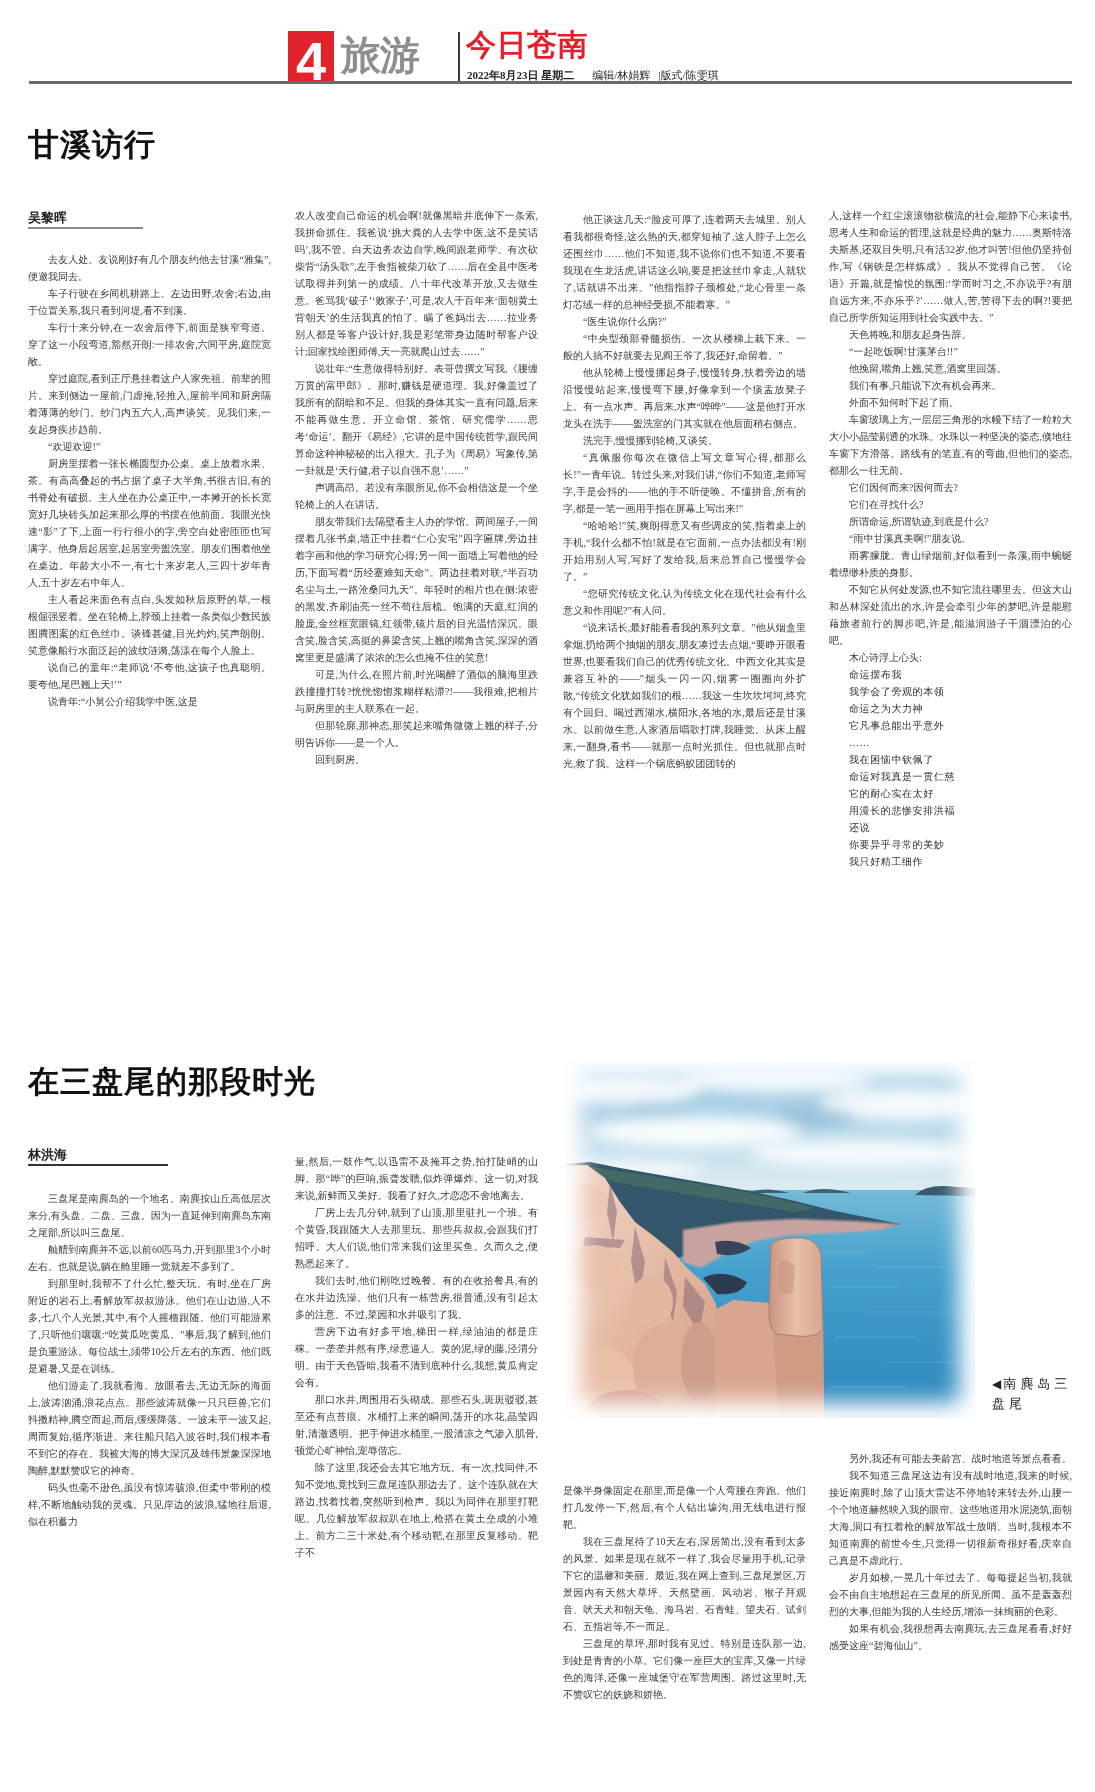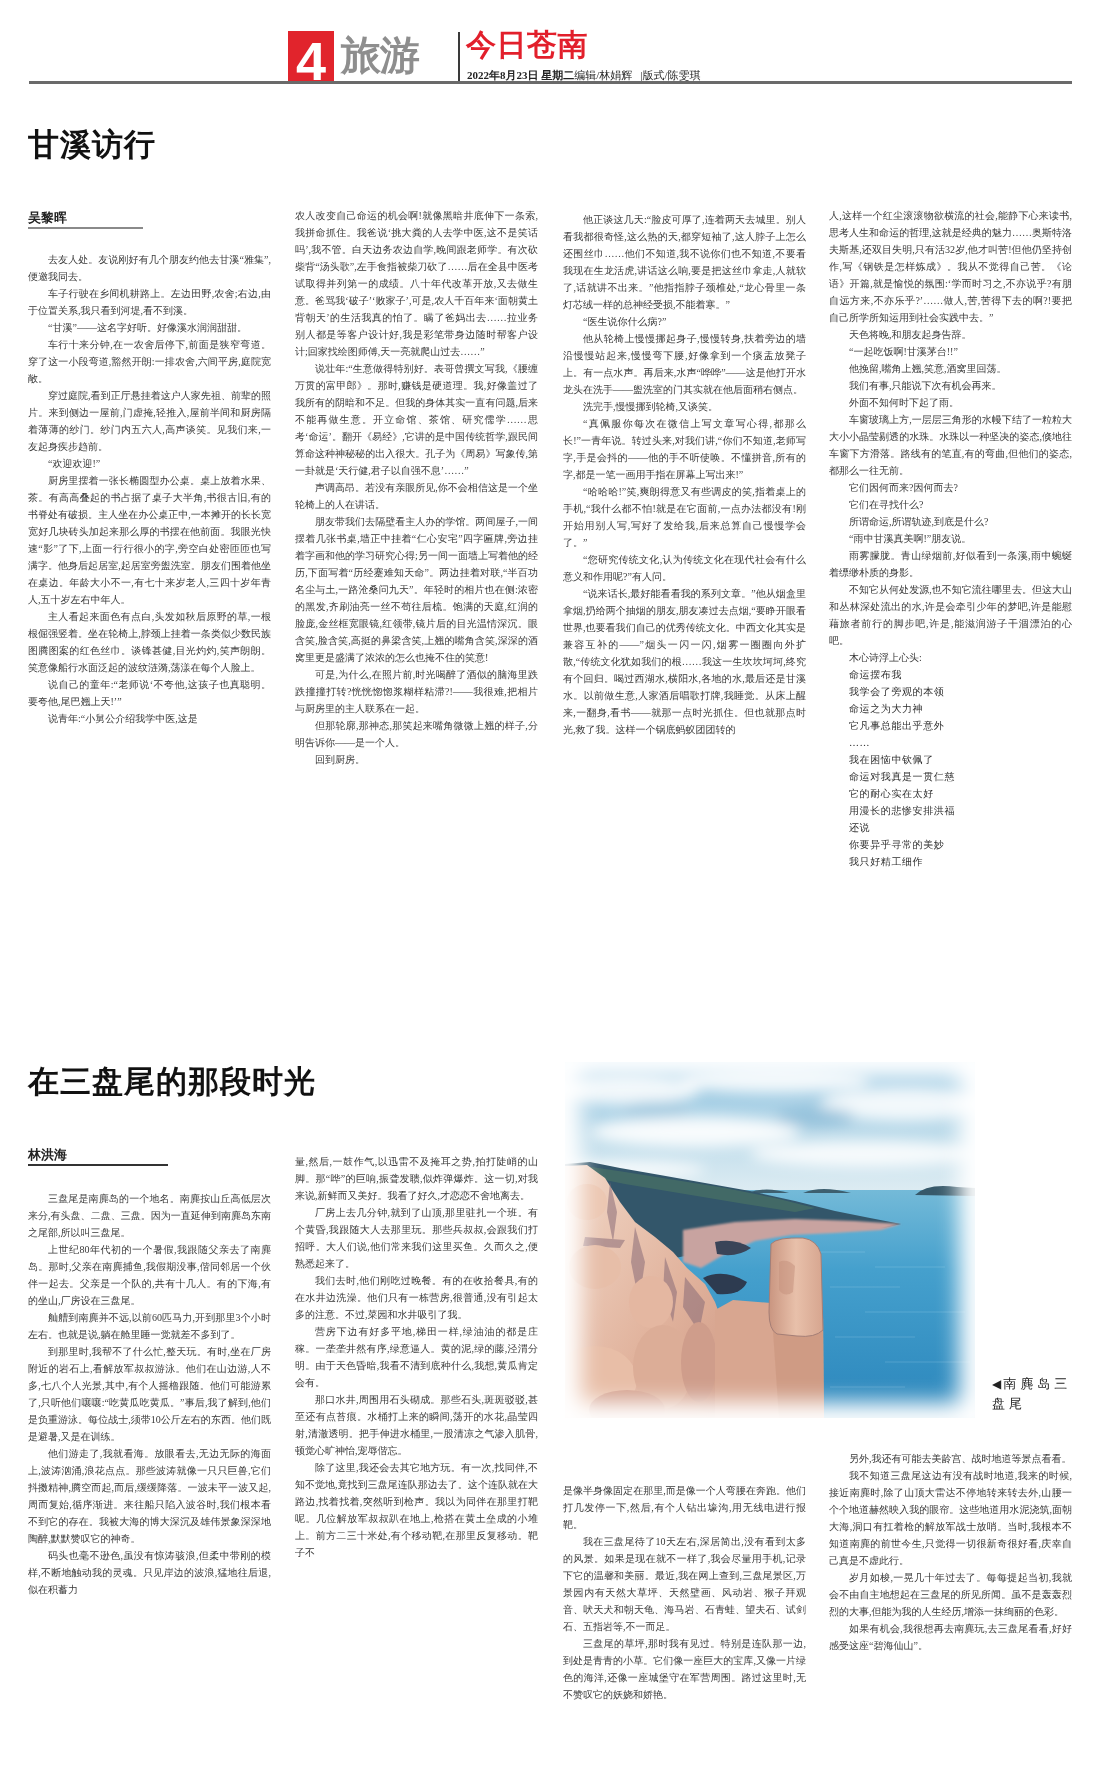--- a/index.html
+++ b/index.html
@@ -11,21 +11,21 @@
   .page-num { left: 288px; top: 31px; width: 46px; height: 50px; background: #e1242c;
               color: #fff; font-family: "Liberation Sans", sans-serif; font-weight: 900;
               font-size: 54px; line-height: 60px; text-align: center; overflow: hidden; }
   .section { left: 341px; top: 27px; font-family: "Liberation Sans", sans-serif; font-weight: 900;
              font-size: 40px; line-height: 56px; color: #8e8e8e; letter-spacing: -1px; white-space: nowrap; }
   .v-divider { left: 458px; top: 32px; width: 2px; height: 50px; background: #3a3a3a; }
   .paper { left: 466px; top: 29px; font-family: Liberation Mono, monospace; font-weight: 900;
            font-size: 30px; line-height: 36px; color: #e21f2b; white-space: nowrap; letter-spacing: 0.5px; }
   .dateline { left: 467px; top: 69px; font-size: 11px; line-height: 13px; color: #222; white-space: nowrap; }
   .dateline .date { font-weight: bold; }
-  .dateline .editor { }
+  .dateline .editor { margin-left: 18px; }
   .dateline .layout { margin-left: 8px; }
   .header-rule { left: 29px; top: 81px; width: 1043px; height: 3px; background: #6a6a6a; }
 
   
   .title { left: 28px; font-family: "Liberation Sans", sans-serif; font-weight: 900;
            font-size: 31px; line-height: 36px; color: #111; white-space: nowrap; letter-spacing: 1px; }
   .byline { left: 28px; font-family: "Liberation Sans", sans-serif; font-weight: bold;
             font-size: 13px; line-height: 16px; color: #222; }
   .byline-rule-1 { left: 28px; top: 227px; width: 115px; height: 2px; background: #8a8a8a; }
   .byline-rule-2 { left: 28px; top: 1164px; width: 140px; height: 1.5px; background: #333; }
@@ -67,21 +67,20 @@
 </div>
 <div class="abs header-rule"></div>
 
 <div class="abs title" style="top:127px">甘溪访行</div>
 <div class="abs byline" style="top:210px">吴黎晖</div>
 <div class="abs byline-rule-1"></div>
 
 <div class="abs col a1c1">
   <p>去友人处。友说刚好有几个朋友约他去甘溪“雅集”,便邀我同去。</p>
   <p>车子行驶在乡间机耕路上。左边田野,农舍;右边,由于位置关系,我只看到河堤,看不到溪。</p>
-  <p>“甘溪”——这名字好听。好像溪水润润甜甜。</p>
   <p>车行十来分钟,在一农舍后停下,前面是狭窄弯道。穿了这一小段弯道,豁然开朗:一排农舍,六间平房,庭院宽敞。</p>
   <p>穿过庭院,看到正厅悬挂着这户人家先祖、前辈的照片。来到侧边一屋前,门虚掩,轻推入,屋前半间和厨房隔着薄薄的纱门。纱门内五六人,高声谈笑。见我们来,一友起身疾步趋前。</p>
   <p>“欢迎欢迎!”</p>
   <p>厨房里摆着一张长椭圆型办公桌。桌上放着水果、茶。有高高叠起的书占据了桌子大半角,书很古旧,有的书脊处有破损。主人坐在办公桌正中,一本摊开的长长宽宽好几块砖头加起来那么厚的书摆在他前面。我眼光快速“影”了下,上面一行行很小的字,旁空白处密匝匝也写满字。他身后起居室,起居室旁盥洗室。朋友们围着他坐在桌边。年龄大小不一,有七十来岁老人,三四十岁年青人,五十岁左右中年人。</p>
   <p>主人看起来面色有点白,头发如秋后原野的草,一根根倔强竖着。坐在轮椅上,脖颈上挂着一条类似少数民族图腾图案的红色丝巾。谈锋甚健,目光灼灼,笑声朗朗。笑意像船行水面泛起的波纹涟漪,荡漾在每个人脸上。</p>
   <p>说自己的童年:“老师说‘不夸他,这孩子也真聪明。要夸他,尾巴翘上天!’”</p>
   <p>说青年:“小舅公介绍我学中医,这是</p>
 </div>
 
 <div class="abs col a1c2">
@@ -90,20 +89,21 @@
   <p>声调高昂。若没有亲眼所见,你不会相信这是一个坐轮椅上的人在讲话。</p>
   <p>朋友带我们去隔壁看主人办的学馆。两间屋子,一间摆着几张书桌,墙正中挂着“仁心安宅”四字匾牌,旁边挂着字画和他的学习研究心得;另一间一面墙上写着他的经历,下面写着“历经蹇难知天命”。两边挂着对联,“半百功名尘与土,一路沧桑问九天”。年轻时的相片也在侧:浓密的黑发,齐刷油亮一丝不苟往后梳。饱满的天庭,红润的脸庞,金丝框宽眼镜,红领带,镜片后的目光温情深沉。眼含笑,脸含笑,高挺的鼻梁含笑,上翘的嘴角含笑,深深的酒窝里更是盛满了浓浓的怎么也掩不住的笑意!</p>
   <p>可是,为什么,在照片前,时光喝醉了酒似的脑海里跌跌撞撞打转?恍恍惚惚浆糊样粘滞?!——我很难,把相片与厨房里的主人联系在一起。</p>
   <p>但那轮廓,那神态,那笑起来嘴角微微上翘的样子,分明告诉你——是一个人。</p>
   <p>回到厨房。</p>
 </div>
 
 <div class="abs col a1c3">
   <p>他正谈这几天:“脸皮可厚了,连着两天去城里。别人看我都很奇怪,这么热的天,都穿短袖了,这人脖子上怎么还围丝巾……他们不知道,我不说你们也不知道,不要看我现在生龙活虎,讲话这么响,要是把这丝巾拿走,人就软了,话就讲不出来。”他指指脖子颈椎处,“龙心骨里一条灯芯绒一样的总神经受损,不能着寒。”</p>
   <p>“医生说你什么病?”</p>
+  <p>“中央型颈部脊髓损伤。一次从楼梯上栽下来。一般的人搞不好就要去见阎王爷了,我还好,命留着。”</p>
   <p>他从轮椅上慢慢挪起身子,慢慢转身,扶着旁边的墙沿慢慢站起来,慢慢弯下腰,好像拿到一个痰盂放凳子上。有一点水声。再后来,水声“哗哗”——这是他打开水龙头在洗手——盥洗室的门其实就在他后面稍右侧点。</p>
   <p>洗完手,慢慢挪到轮椅,又谈笑。</p>
   <p>“真佩服你每次在微信上写文章写心得,都那么长!”一青年说。转过头来,对我们讲,“你们不知道,老师写字,手是会抖的——他的手不听使唤。不懂拼音,所有的字,都是一笔一画用手指在屏幕上写出来!”</p>
   <p>“哈哈哈!”笑,爽朗得意又有些调皮的笑,指着桌上的手机,“我什么都不怕!就是在它面前,一点办法都没有!刚开始用别人写,写好了发给我,后来总算自己慢慢学会了。”</p>
   <p>“您研究传统文化,认为传统文化在现代社会有什么意义和作用呢?”有人问。</p>
   <p>“说来话长,最好能看看我的系列文章。”他从烟盒里拿烟,扔给两个抽烟的朋友,朋友凑过去点烟,“要睁开眼看世界,也要看我们自己的优秀传统文化。中西文化其实是兼容互补的——”烟头一闪一闪,烟雾一圈圈向外扩散,“传统文化犹如我们的根……我这一生坎坎坷坷,终究有个回归。喝过西湖水,横阳水,各地的水,最后还是甘溪水。以前做生意,人家酒后唱歌打牌,我睡觉。从床上醒来,一翻身,看书——就那一点时光抓住。但也就那点时光,救了我。这样一个锅底蚂蚁团团转的</p>
 </div>
 
 <div class="abs col a1c4">
   <p class="cont">人,这样一个红尘滚滚物欲横流的社会,能静下心来读书,思考人生和命运的哲理,这就是经典的魅力……奥斯特洛夫斯基,还双目失明,只有活32岁,他才叫苦!但他仍坚持创作,写《钢铁是怎样炼成》。我从不觉得自己苦。《论语》开篇,就是愉悦的氛围:‘学而时习之,不亦说乎?有朋自远方来,不亦乐乎?’……做人,苦,苦得下去的啊?!要把自己所学所知运用到社会实践中去。”</p>
@@ -135,21 +135,20 @@
     <div>我只好精工细作</div>
   </div>
 </div>
 
 <div class="abs title" style="top:1064px">在三盘尾的那段时光</div>
 <div class="abs byline" style="top:1147px">林洪海</div>
 <div class="abs byline-rule-2"></div>
 
 <div class="abs col a2c1">
   <p>三盘尾是南麂岛的一个地名。南麂按山丘高低层次来分,有头盘、二盘、三盘。因为一直延伸到南麂岛东南之尾部,所以叫三盘尾。</p>
-  <p>上世纪80年代初的一个暑假,我跟随父亲去了南麂岛。那时,父亲在南麂捕鱼,我假期没事,偕同邻居一个伙伴一起去。父亲是一个队的,共有十几人。有的下海,有的坐山,厂房设在三盘尾。</p>
   <p>舢艚到南麂并不远,以前60匹马力,开到那里3个小时左右。也就是说,躺在舱里睡一觉就差不多到了。</p>
   <p>到那里时,我帮不了什么忙,整天玩。有时,坐在厂房附近的岩石上,看解放军叔叔游泳。他们在山边游,人不多,七八个人光景,其中,有个人摇橹跟随。他们可能游累了,只听他们嚷嚷:“吃黄瓜吃黄瓜。”事后,我了解到,他们是负重游泳。每位战士,须带10公斤左右的东西。他们既是避暑,又是在训练。</p>
   <p>他们游走了,我就看海。放眼看去,无边无际的海面上,波涛汹涌,浪花点点。那些波涛就像一只只巨兽,它们抖擞精神,腾空而起,而后,缓缓降落。一波未平一波又起,周而复始,循序渐进。来往船只陷入波谷时,我们根本看不到它的存在。我被大海的博大深沉及雄伟景象深深地陶醉,默默赞叹它的神奇。</p>
   <p>码头也毫不逊色,虽没有惊涛骇浪,但柔中带刚的模样,不断地触动我的灵魂。只见岸边的波浪,猛地往后退,似在积蓄力</p>
 </div>
 
 <div class="abs col a2c2">
   <p class="cont">量,然后,一鼓作气,以迅雷不及掩耳之势,拍打陡峭的山脚。那“哗”的巨响,振聋发聩,似炸弹爆炸。这一切,对我来说,新鲜而又美好。我看了好久,才恋恋不舍地离去。</p>
   <p>厂房上去几分钟,就到了山顶,那里驻扎一个班。有个黄昏,我跟随大人去那里玩。那些兵叔叔,会跟我们打招呼。大人们说,他们常来我们这里买鱼。久而久之,便熟悉起来了。</p>
   <p>我们去时,他们刚吃过晚餐。有的在收拾餐具,有的在水井边洗澡。他们只有一栋营房,很普通,没有引起太多的注意。不过,菜园和水井吸引了我。</p>

